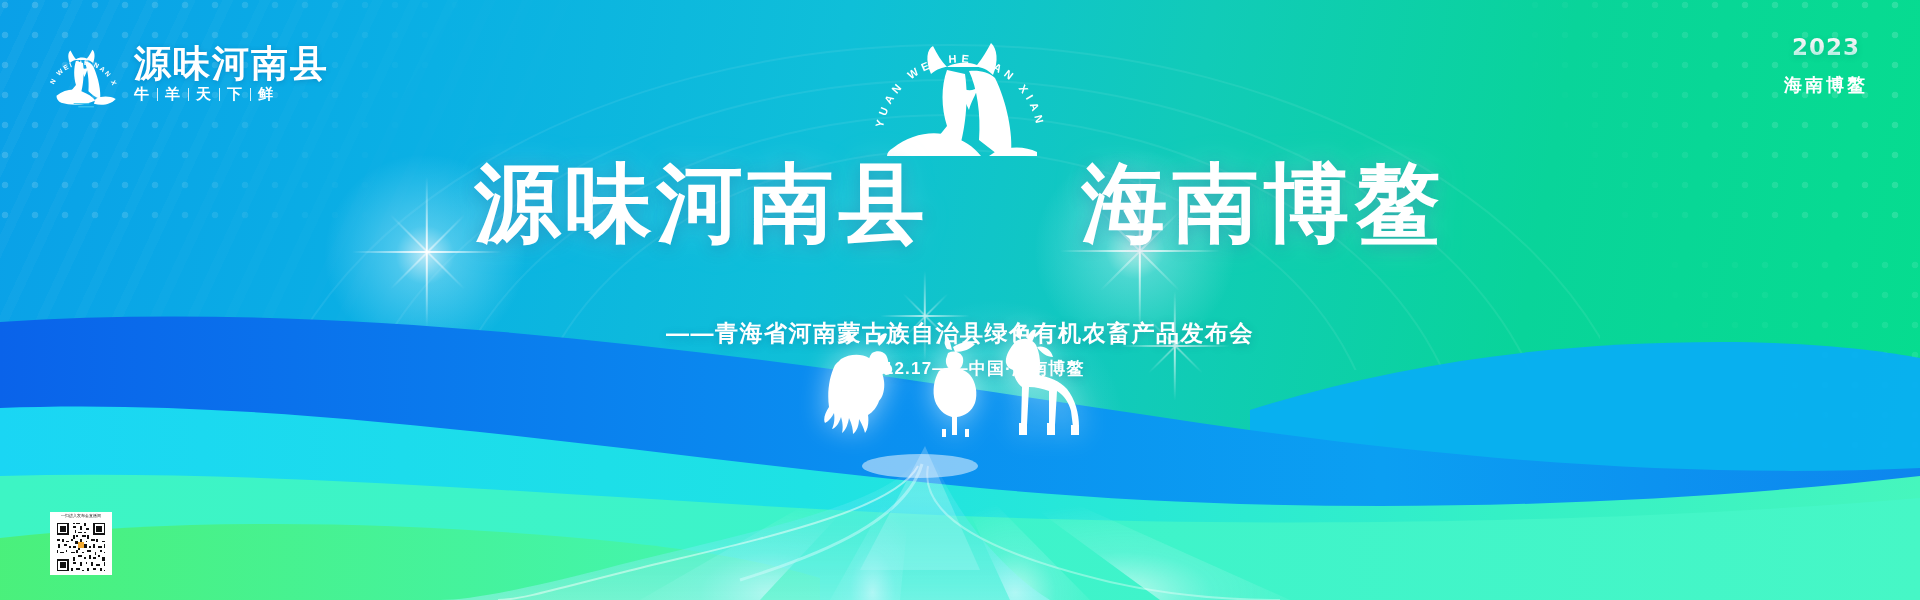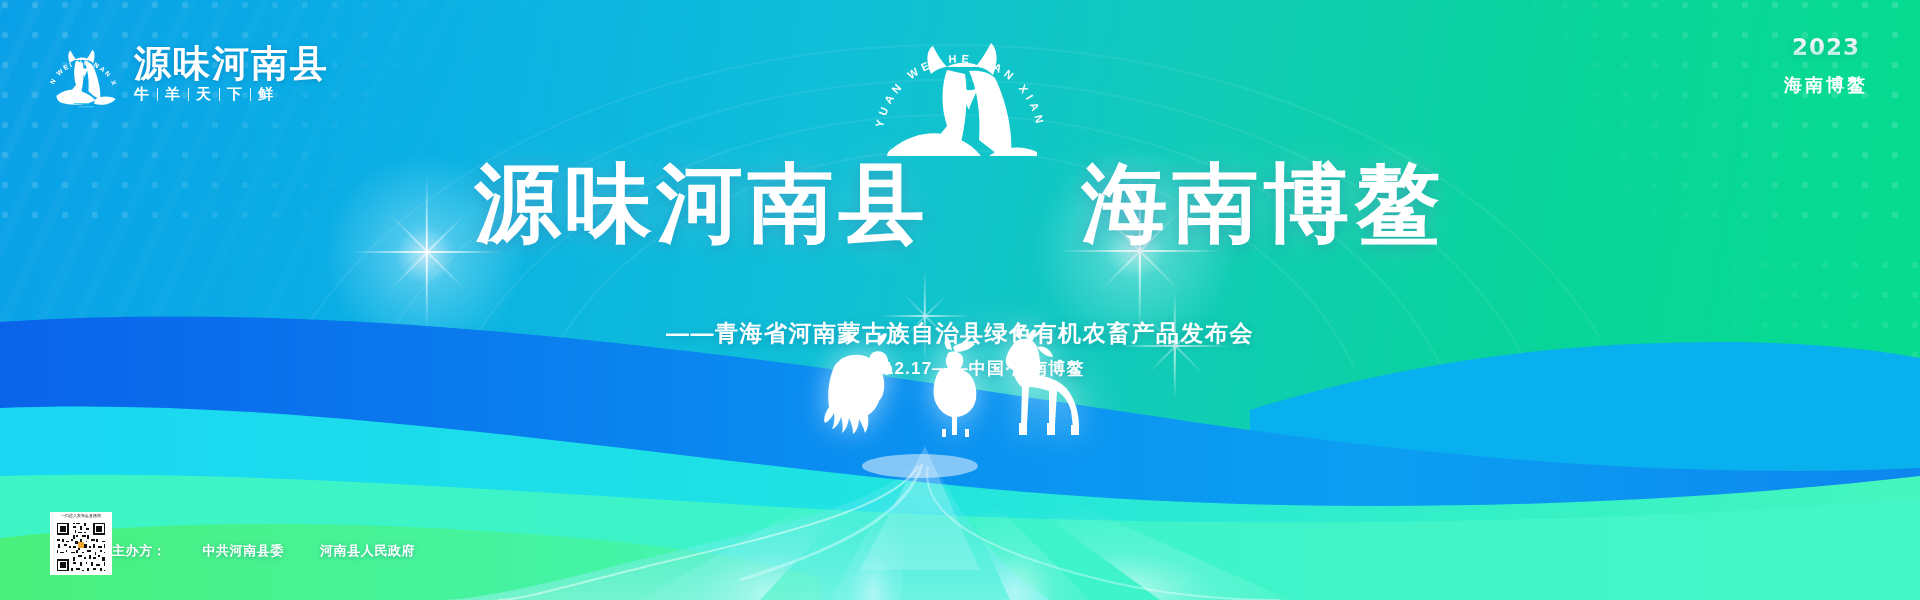--- a/index.html
+++ b/index.html
@@ -425,20 +425,15 @@
             <rect x="26" y="27" width="1" height="2"></rect>
             <rect x="28" y="28" width="1" height="1"></rect>
         </g>
         <g fill="#f0a830">
             <rect x="14" y="13" width="3" height="3"></rect>
           </g>
       </svg>
     </div>
   </div>
 
-  <div class="abs footer-line" id="host-line">
-    <span>主办方：</span>
-    <span>中共河南县委</span>
-    <span>河南县人民政府</span>
-  </div>
 
 
 </div>
 
 </body></html>

